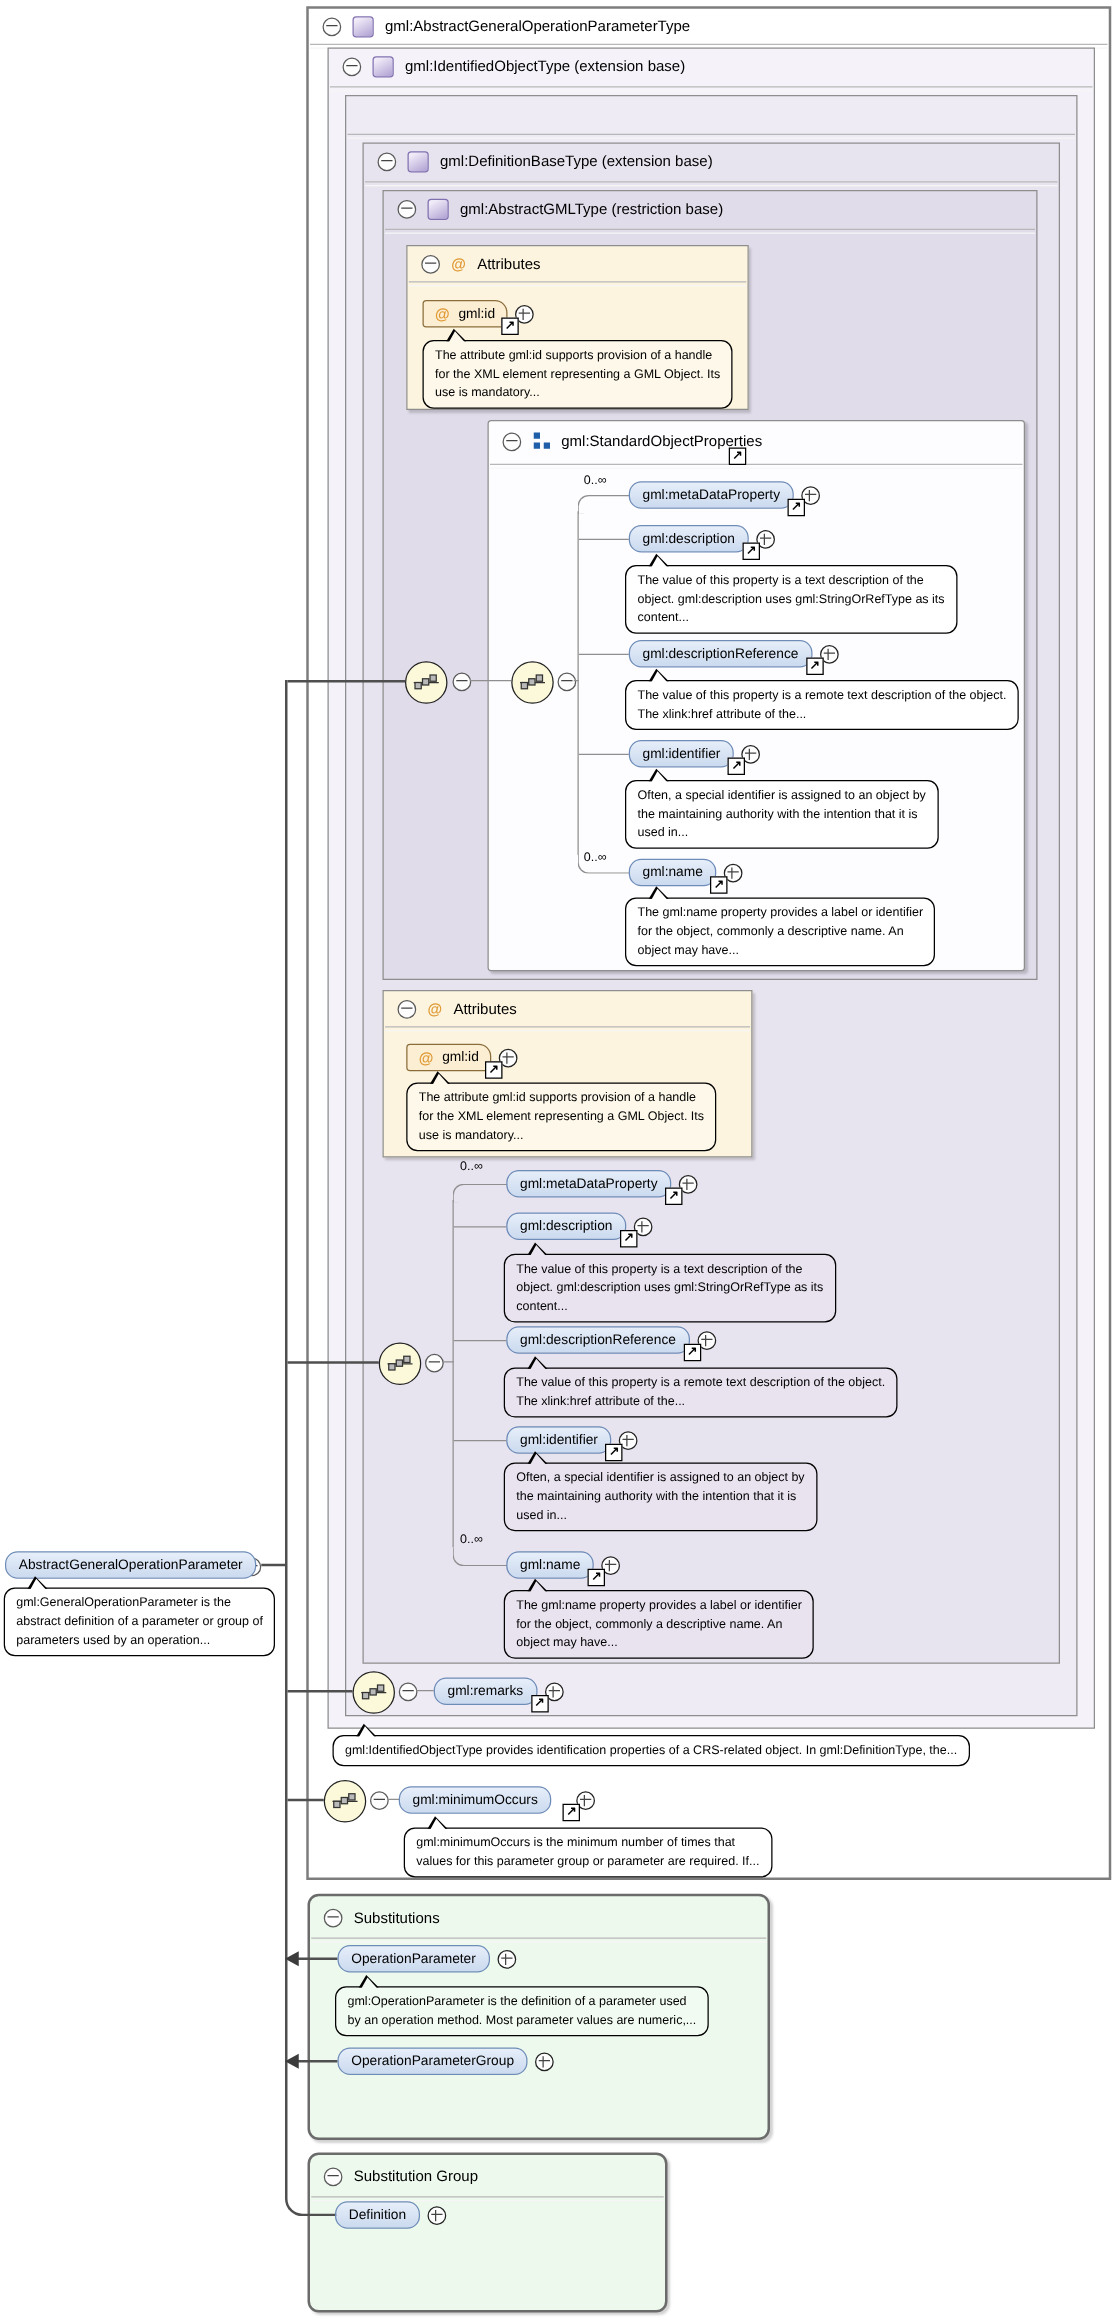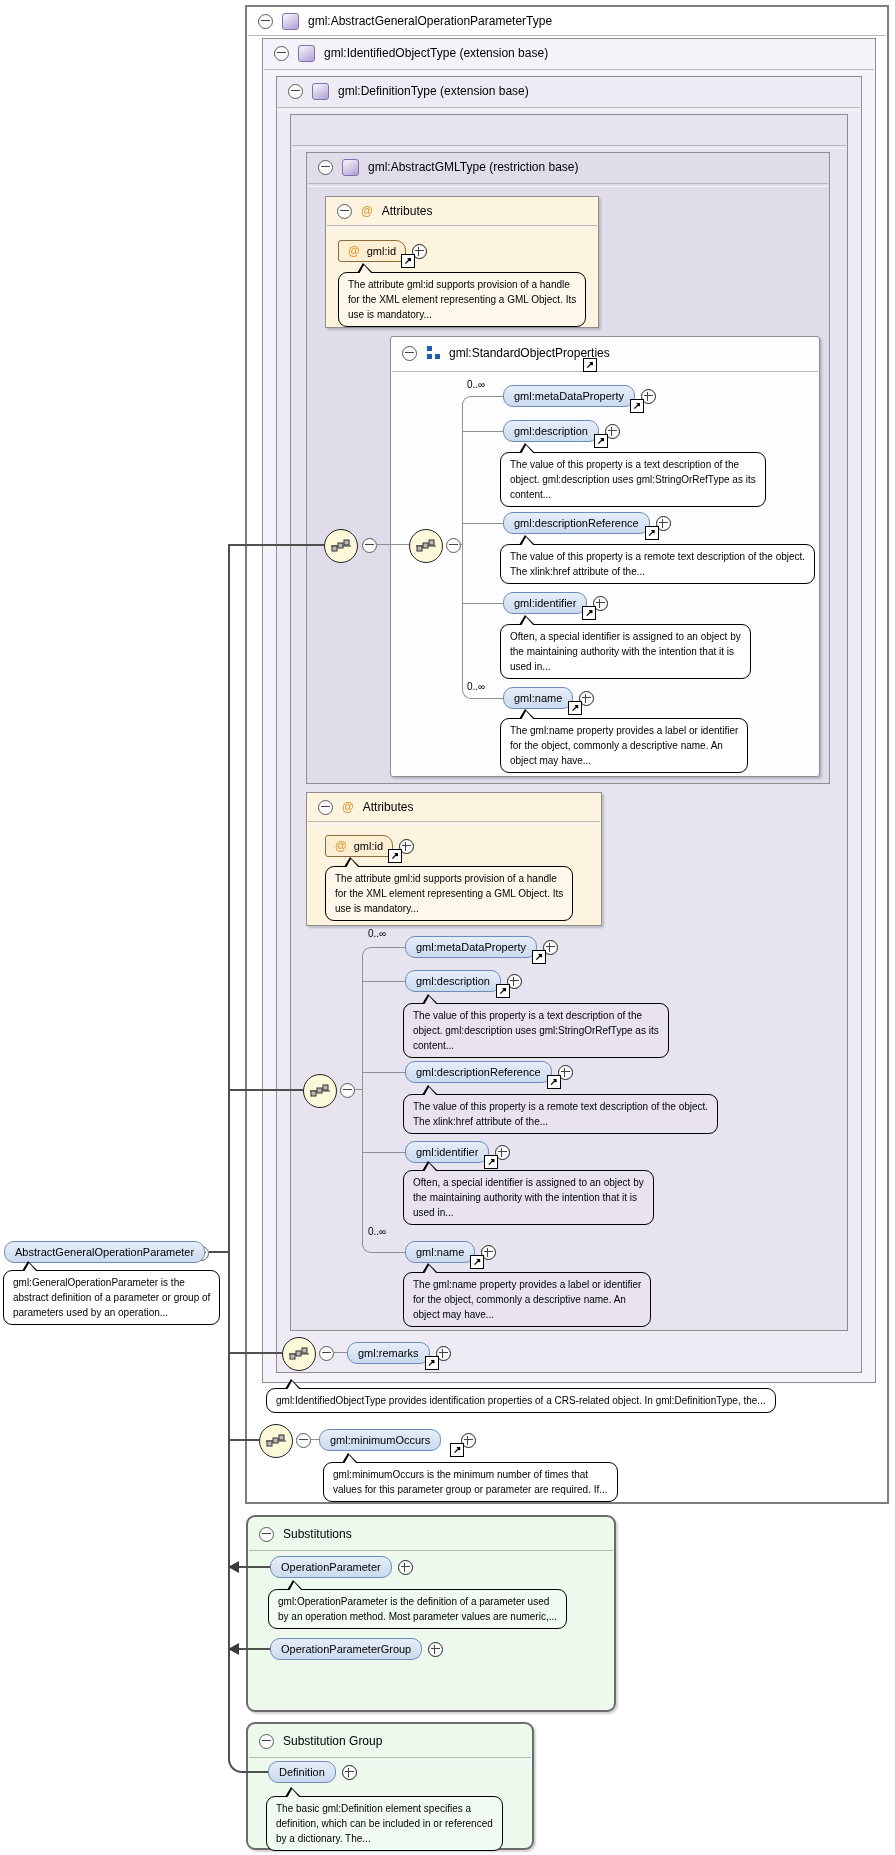--- a/index.html
+++ b/index.html
@@ -70,29 +70,29 @@
   <div class="box tbox" style="left:262px;top:38px;width:614px;height:1345px;background:#f5f3f9;">
     <div class="bhead">
       <span class="tgl"></span>
       <span class="ct-icon"></span>
       <span>gml:IdentifiedObjectType (extension base)</span>
     </div>
     <div class="bdiv" style="top:30px;"></div>
   </div>
 
   <div class="box tbox" style="left:276px;top:76px;width:586px;height:1297px;background:#eeebf4;">
+    <div class="bdiv" style="top:30px;"></div>
+  </div>
+
+  <div class="box tbox" style="left:290px;top:114px;width:558px;height:1217px;background:#e8e4ef;">
     <div class="bhead">
       <span class="tgl"></span>
       <span class="ct-icon"></span>
-      <span>gml:DefinitionType (extension base)</span>
-    </div>
-    <div class="bdiv" style="top:30px;"></div>
-  </div>
-
-  <div class="box tbox" style="left:290px;top:114px;width:558px;height:1217px;background:#e8e4ef;">
+      <span>gml:DefinitionBaseType (extension base)</span>
+    </div>
     <div class="bdiv" style="top:30px;"></div>
   </div>
 
   <div class="box tbox" style="left:306px;top:152px;width:524px;height:632px;background:#e1dcea;">
     <div class="bhead">
       <span class="tgl"></span>
       <span class="ct-icon"></span>
       <span>gml:AbstractGMLType (restriction base)</span>
     </div>
     <div class="bdiv" style="top:30px;"></div>
@@ -393,19 +393,14 @@
 
   <div class="pillrow" style="left:270px;top:1638px;text-align:right;">
     <span class="pill">OperationParameterGroup</span>
     <span class="tgl plus dark"></span>
   </div>
 
   <div class="pillrow" style="left:268px;top:1761px;">
     <span class="pill">Definition</span>
     <span class="tgl plus dark"></span>
   </div>
-  <div class="tip" style="left:266px;top:1796px;--tipbg:#f2fbf2;">
-    <div>The basic gml:Definition element specifies a</div>
-      <div>definition, which can be included in or referenced</div>
-      <div>by a dictionary. The...</div>
-  </div>
 
 </div>
 
 </body></html>

